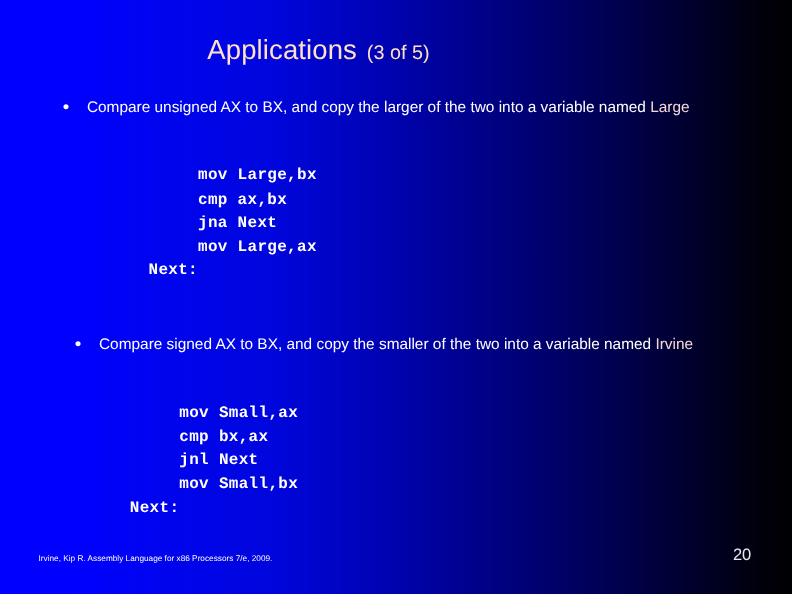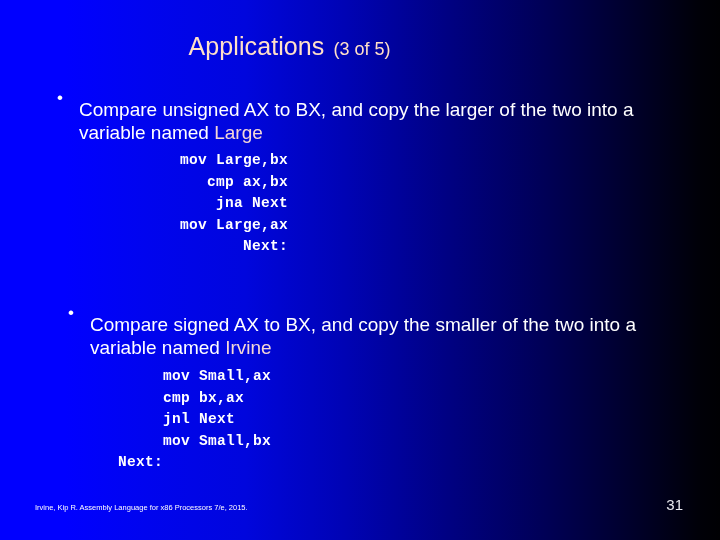--- a/index.html
+++ b/index.html
@@ -56,42 +56,41 @@
   .bullet-marker {
     color: #ffffff;
     font-size: 17px;
     line-height: 23px;
     width: 22px;
     flex: 0 0 22px;
     text-align: left;
   }
   .bullet-text {
     color: #ffffff;
-    font-size: 19px;
+    font-size: 14px;
     line-height: 23px;
     max-width: 575px;
-    margin-top: 12px;
   }
   .var-name { color: #f4d8d6; }
 
   #bullet-1 { top: 86px; left: 57px; }
   #bullet-2 { top: 301px; left: 68px; }
 
   
   .code-block {
     position: absolute;
     font-family: "Liberation Mono", "DejaVu Sans Mono", monospace;
     font-size: 14.5px;
     line-height: 21.5px;
     color: #ffffff;
     white-space: pre;
     font-weight: bold;
     letter-spacing: 0.3px;
   }
-  #code-1 { top: 150px; left: 135px; text-align: right; }
+  #code-1 { top: 150px; left: 135px; }
   #code-2 { top: 366px; left: 118px; }
 
   
   .footer-credit {
     position: absolute;
     left: 35px;
     top: 503px;
     font-size: 7.5px;
     color: #ffffff;
     white-space: nowrap;
@@ -128,17 +127,17 @@
     <span class="bullet-marker">•</span>
     <span class="bullet-text"><span>Compare signed AX to BX, and copy the smaller of the two into a variable named </span><span class="var-name">Irvine</span></span>
   </div>
 
   <div class="code-block" id="code-2">     mov Small,ax
      cmp bx,ax
      jnl Next
      mov Small,bx
 Next:</div>
 
-  <div class="footer-credit">Irvine, Kip R. Assembly Language for x86 Processors 7/e, 2015.</div>
+  <div class="footer-credit">Irvine, Kip R. Assembly Language for x86 Processors 7/e, 2009.</div>
 
-  <div class="page-number">31</div>
+  <div class="page-number">20</div>
 
 </div>
 
 </body></html>

